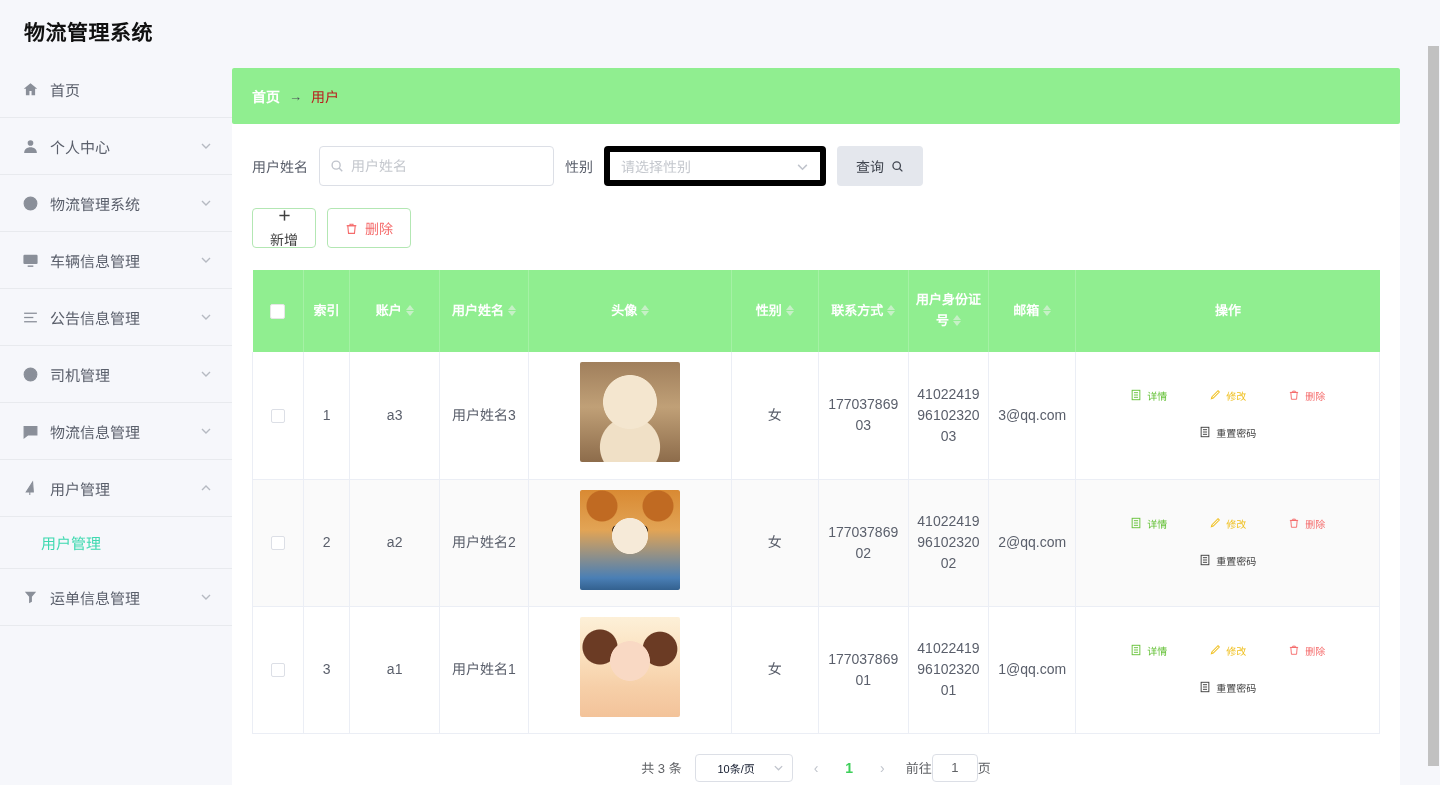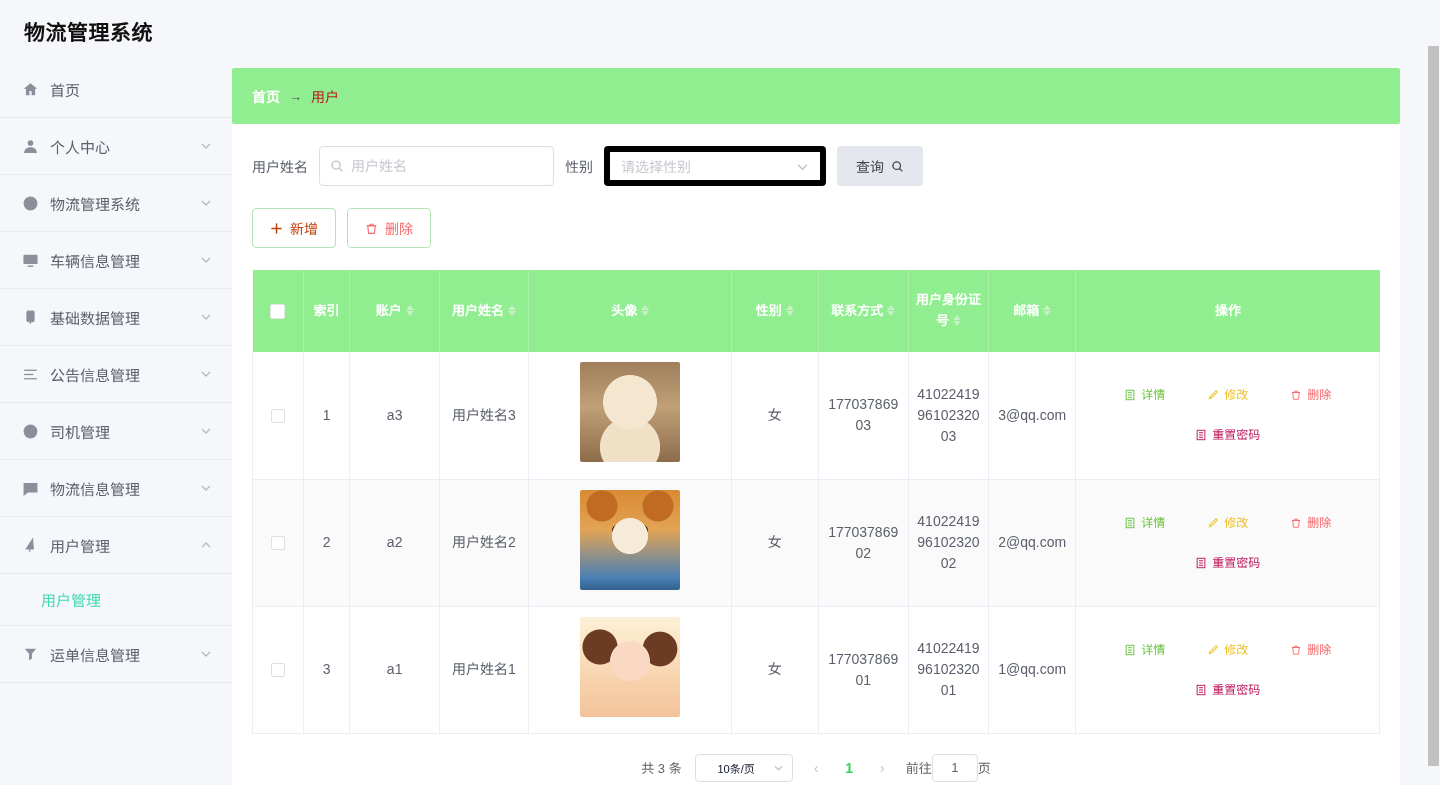--- a/index.html
+++ b/index.html
@@ -133,21 +133,21 @@
   .btn-query .q-ico { width: 13px; height: 13px; }
   .btn-query .q-ico svg { width: 13px; height: 13px; display: block; fill: none; stroke: currentColor; stroke-width: 1.6; }
 
   .action-row { display: flex; gap: 11px; margin-top: 22px; }
   .btn-outline {
     height: 40px; padding: 0 17px; background: #fff;
     border: 1px solid #b3e7b3; border-radius: 4px;
     display: flex; align-items: center; gap: 7px;
     font-size: 14px; cursor: pointer; font-family: inherit;
   }
-  .btn-outline.add { color: #c2410c; }
+  .btn-outline.add { color: #404040; flex-direction: column; }
   .btn-outline.del { color: #f56c6c; }
   .btn-outline .b-ico { width: 13px; height: 13px; display: flex; align-items: center; justify-content: center; }
   .btn-outline .b-ico svg { width: 13px; height: 13px; display: block; }
 
   
   .table-zone { padding: 22px 20px 0 20px; }
   table.grid { width: 100%; border-collapse: collapse; table-layout: fixed; }
   table.grid th {
     background: #90ee90; color: #ffffff; font-size: 13px; font-weight: bold;
     height: 82px; padding: 6px 4px; text-align: center; vertical-align: middle;
@@ -178,29 +178,29 @@
     background: #fff; display: inline-block; vertical-align: middle; cursor: pointer;
   }
   .avatar {
     width: 100px; height: 100px; display: inline-block; border-radius: 2px;
     background-size: cover; background-position: center;
   }
   .ops { display: flex; flex-wrap: wrap; justify-content: center; gap: 0; }
   .op-line { display: flex; justify-content: center; width: 100%; gap: 0; }
   .op-line.first { gap: 38px; }
   .op-btn {
-    display: inline-flex; align-items: center; gap: 5px; font-size: 12px;
+    display: inline-flex; gap: 5px; font-size: 10px;
     cursor: pointer; padding: 4px 2px; white-space: nowrap;
   }
   .op-btn .o-ico { width: 12px; height: 12px; display: flex; align-items: center; justify-content: center; }
   .op-btn .o-ico svg { width: 12px; height: 12px; display: block; }
   .op-detail { color: #67c23a; }
   .op-edit { color: #f0c020; }
   .op-del { color: #f56c6c; }
-  .op-reset { color: #be185d; margin-top: 14px; }
+  .op-reset { color: #404040; margin-top: 14px; }
 
   
   .pager {
     display: flex; align-items: center; justify-content: center;
     gap: 13px; padding: 20px 0 18px 0; font-size: 13px; color: #606266;
   }
   .pg-total { color: #606266; }
   .pg-size {
     width: 98px; height: 28px; border: 1px solid #dcdfe6; border-radius: 4px; background: #fff;
     display: flex; align-items: center; padding: 0 8px; gap: 4px; cursor: pointer;
@@ -287,36 +287,20 @@
             </svg>
         </span>
         <span class="mi-label">车辆信息管理</span>
         <span class="mi-arrow">
           <svg viewBox="0 0 12 12">
               <polyline points="2,4 6,8 10,4"></polyline>
             </svg>
         </span>
       </div>
 
-      <div class="menu-item">
-        <span class="mi-ico">
-          <svg viewBox="0 0 24 24" fill="none" stroke="currentColor" stroke-width="1.6">
-              <rect x="7" y="3" width="10" height="15" rx="2"></rect>
-              <line x1="9" y1="7" x2="15" y2="7"></line>
-              <line x1="9" y1="10.5" x2="15" y2="10.5"></line>
-              <line x1="12" y1="18" x2="12" y2="21"></line>
-            </svg>
-        </span>
-        <span class="mi-label">基础数据管理</span>
-        <span class="mi-arrow">
-          <svg viewBox="0 0 12 12">
-              <polyline points="2,4 6,8 10,4"></polyline>
-            </svg>
-        </span>
-      </div>
 
       <div class="menu-item">
         <span class="mi-ico">
           <svg viewBox="0 0 24 24" fill="none" stroke="currentColor" stroke-width="1.8">
               <line x1="3" y1="6" x2="21" y2="6"></line>
               <line x1="3" y1="12" x2="16" y2="12"></line>
               <line x1="3" y1="18" x2="21" y2="18"></line>
             </svg>
         </span>
         <span class="mi-label">公告信息管理</span>

